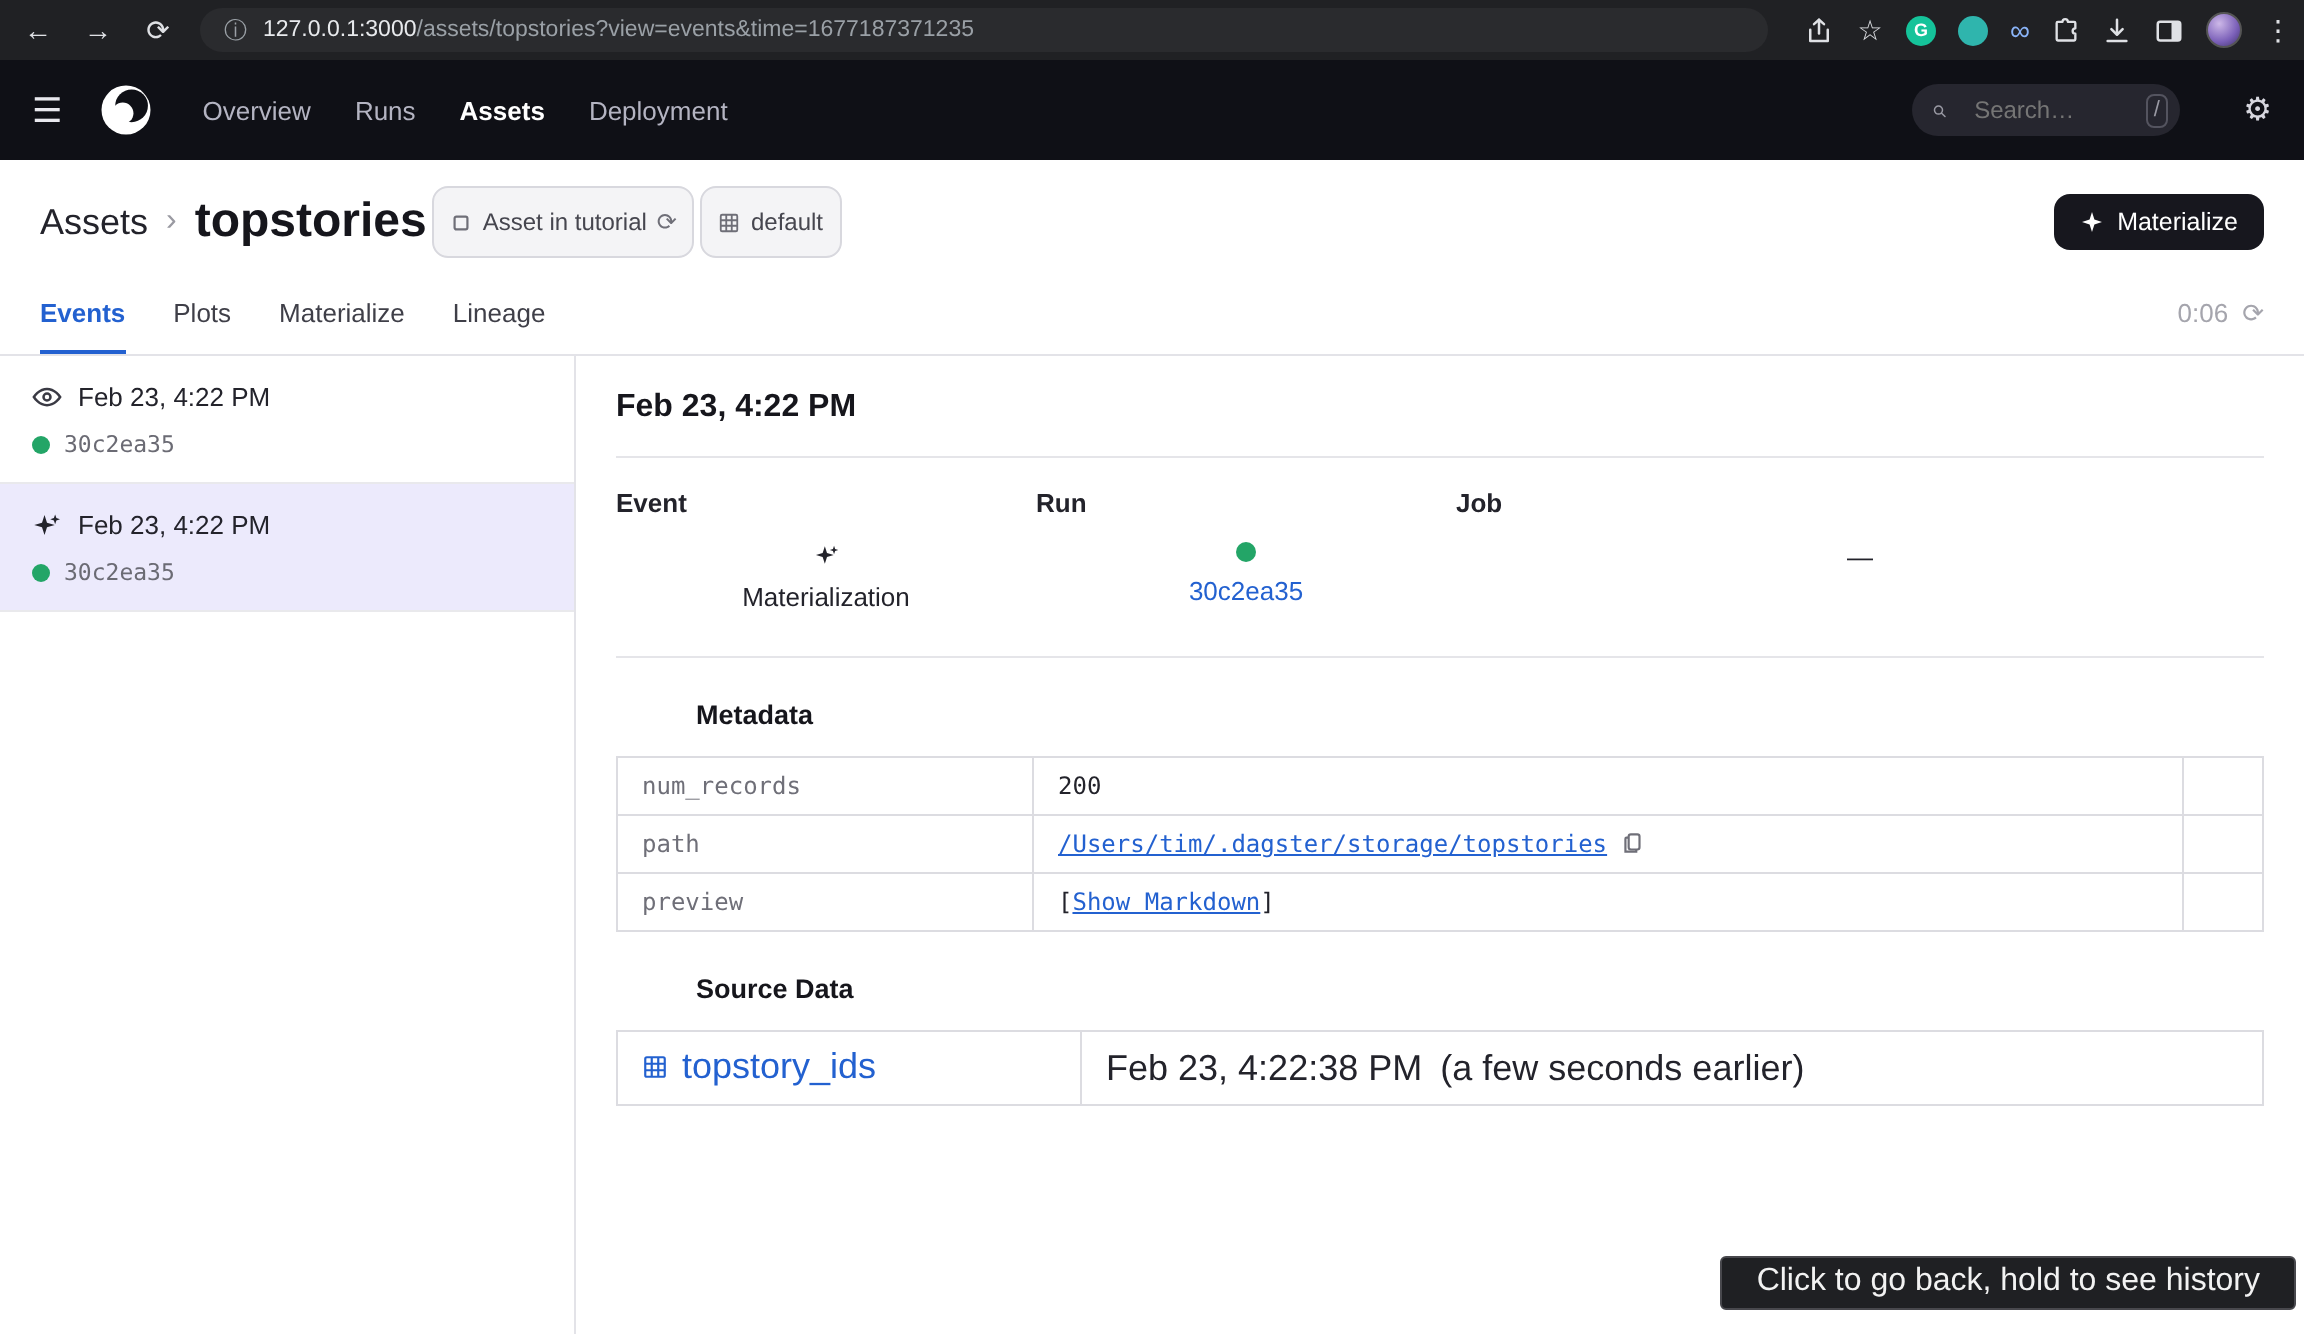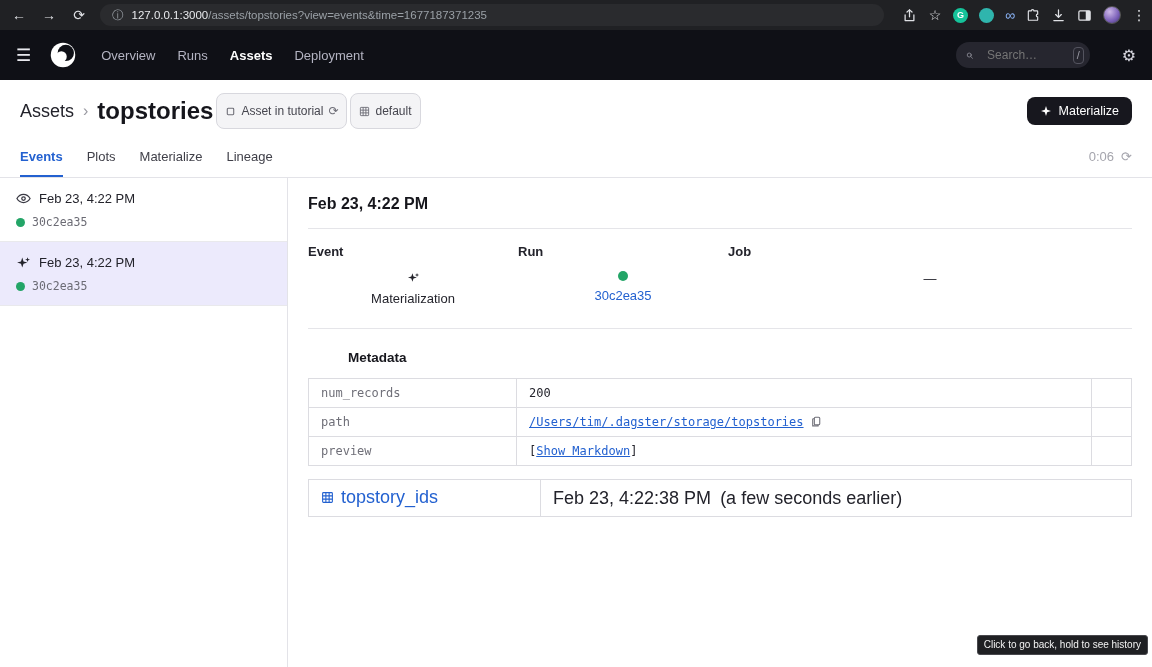--- a/index.html
+++ b/index.html
@@ -108,21 +108,21 @@
   td.spacer { width:40px; }
   table.src { width:100%; border-collapse:collapse; margin-top:13px; }
   table.src td { border:1px solid #dcdce1; padding:7px 12px; font-size:18px; color:#23232b; }
   td.asset-cell { width:232px; }
   .asset-link { display:inline-flex; align-items:center; gap:7px; color:#2361d0; cursor:pointer; }
   .copy-btn { cursor:pointer; margin-left:6px; vertical-align:-2px; }
 
   
   .back-tooltip {
     position:absolute; right:4px; bottom:12px; background:#1f2023; border:1px solid #48484d;
-    color:#f2f2f2; font-size:10px; padding:3px 6px 4px; border-radius:3px; white-space:nowrap;
+    color:#f2f2f2; font-size:16px; padding:3px 17px 4px; border-radius:3px; white-space:nowrap;
   }
 </style>
 </head>
 <body>
 
 <div class="browser-bar">
   <span class="b-icon">←</span>
   <span class="b-icon">→</span>
   <span class="b-icon">⟳</span>
   <div class="omnibox">
@@ -299,20 +299,21 @@
         <td class="spacer"></td>
       </tr>
       <tr>
         <td class="key">preview</td>
         <td class="val"><span>[</span><span class="link u">Show Markdown</span><span>]</span></td>
         <td class="spacer"></td>
       </tr>
     </tbody>
       </table>
 
+    <div class="section-heading">Source Data</div>
     <table class="src">
       <tbody>
           <tr>
         <td class="asset-cell">
           <span class="asset-link">
             <svg class="sicon" width="13" height="13" viewBox="0 0 24 24" fill="none" stroke="#2361d0" stroke-width="2">
                   <rect x="3" y="3" width="18" height="18" rx="1.5"></rect>
                   <path d="M3 9h18M3 15h18M9 3v18M15 3v18"></path>
                 </svg>
             <span>topstory_ids</span>

